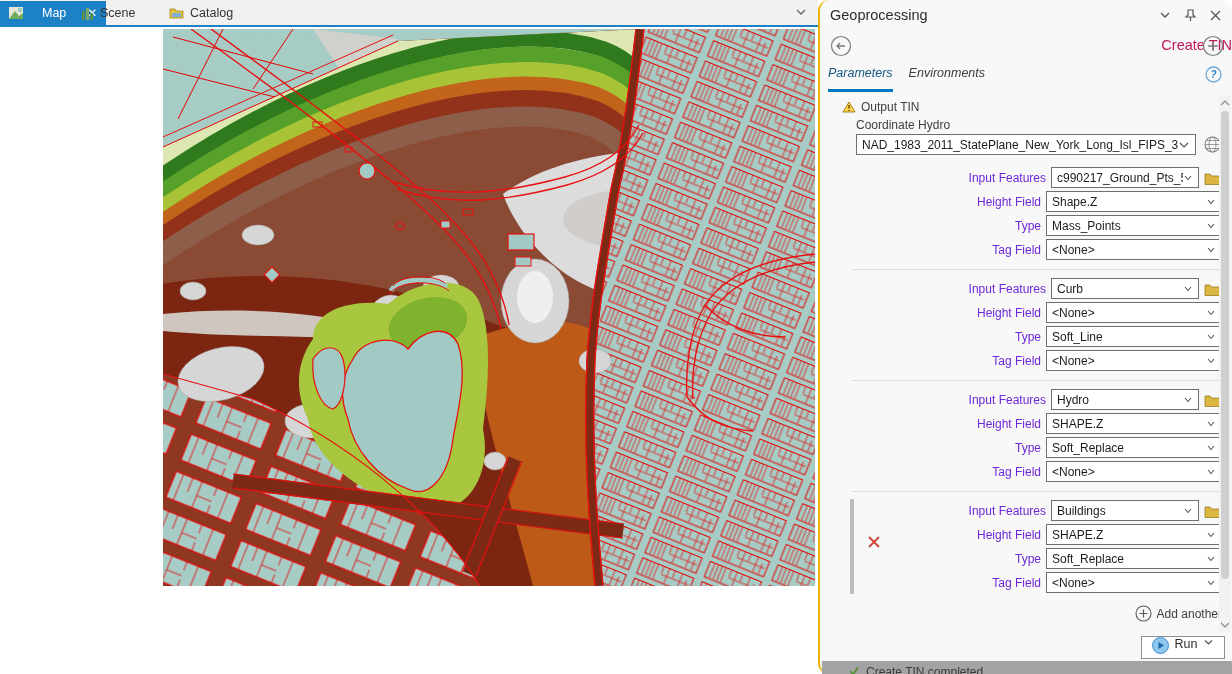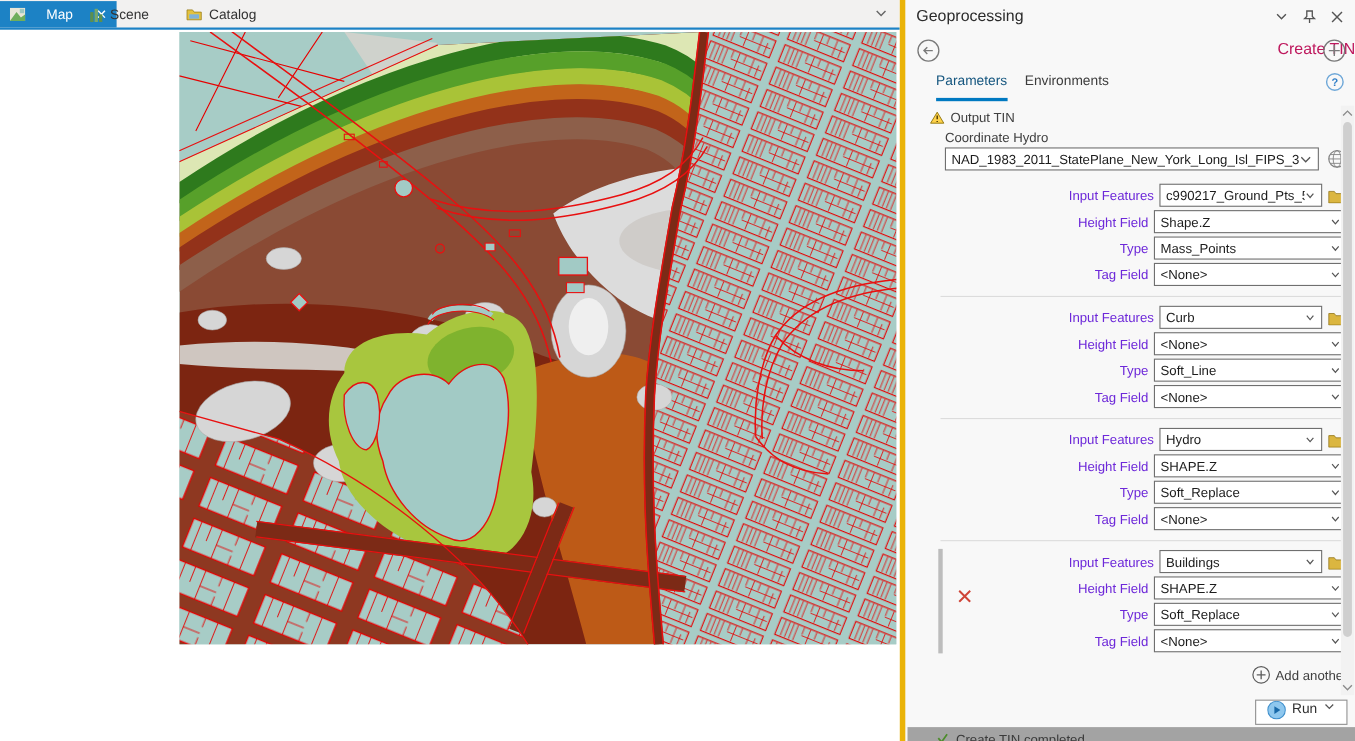--- a/index.html
+++ b/index.html
@@ -15,31 +15,31 @@
   .doc-tab.active { background:#1c82c5; color:#fff; }
   .tab-x { font-size:12px; margin-left:2px; }
   .strip-chev { position:absolute; right:10px; top:5px; }
 
   
   .map-area { position:absolute; left:0; top:29px; width:818px; height:645px; background:#fff; }
   .map-canvas { position:absolute; left:163px; top:0; width:652px; height:557px; }
 
   
   .gp-pane { position:absolute; left:818px; top:0; width:414px; height:674px;
-             background:#f8f8f8; border-left:5px solid #eab308; font-size:12px; color:#3c3c3c; }
+             background:#f8f8f8; border-left:2px solid #eab308; font-size:12px; color:#3c3c3c;border-radius:11px; }
   .pane-header { position:absolute; left:0; top:0; right:0; height:30px; display:flex;
                  align-items:center; padding:0 10px; }
   .pane-title { font-size:14.5px; color:#2b2b2b; flex:1; }
   .hdr-icons { display:flex; gap:12px; align-items:center; }
   .tool-header { position:absolute; left:0; top:31px; right:0; height:30px; }
   .back-btn { position:absolute; left:10px; top:4px; }
   .tool-title { position:absolute; left:0; right:0; top:6px; text-align:right;
                 font-size:14.5px; color:#be185d; }
   .plus-btn { position:absolute; right:8px; top:4px; }
-  .pane-tabs { position:absolute; left:28px; top:66px; right:0; height:26px; display:flex; gap:16px; }
+  .pane-tabs { position:absolute; left:8px; top:66px; right:0; height:26px; display:flex; gap:16px;font-style:italic; }
   .ptab { font-size:12.5px; color:#3c3c3c; padding-bottom:5px; }
   .ptab.active { color:#15567f; border-bottom:3px solid #0079c1; }
   .help-btn { position:absolute; right:10px; top:0; }
 
   .params { position:absolute; left:16px; top:96px; width:400px; }
   .lbl-row { display:flex; align-items:center; gap:5px; margin:4px 0 2px 20px; color:#404040; }
   .field-row { display:flex; align-items:center; gap:8px; margin:2px 0 8px 20px; }
   .txt { width:340px; height:21px; border:1px solid #949494; background:#fff;
          font-family:"Liberation Sans",sans-serif; font-size:12px; padding:0 5px; color:#222; }
   .combo { height:21px; border:1px solid #6f6f6f; background:#fff; display:flex;

